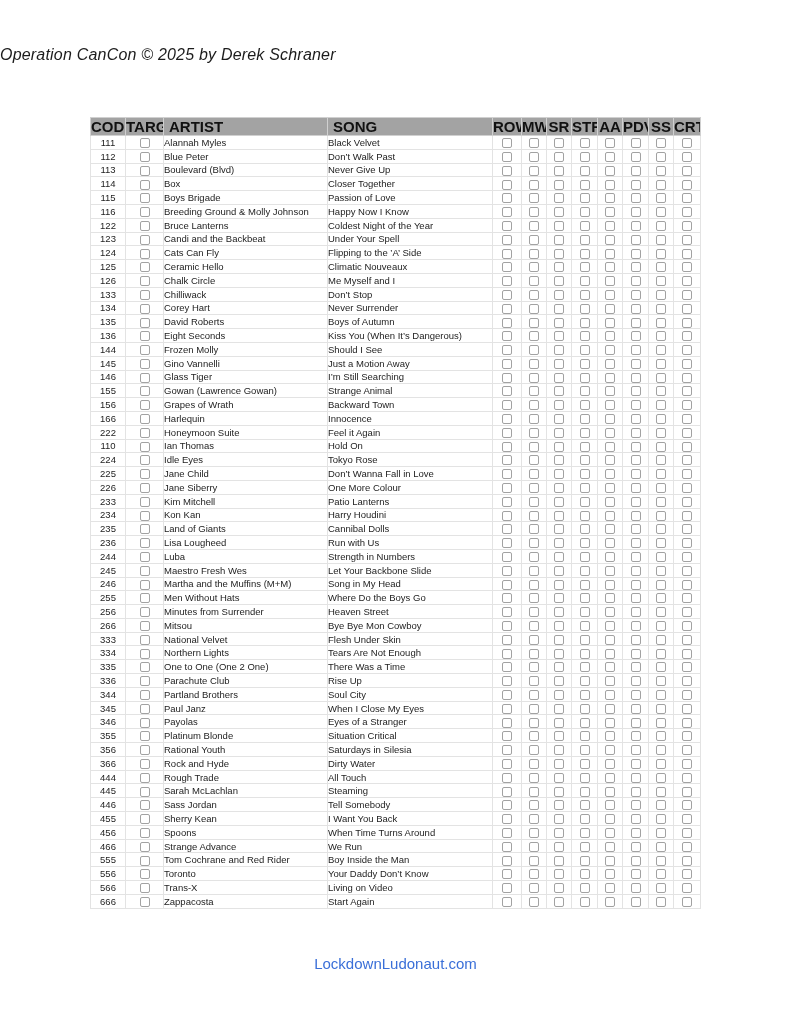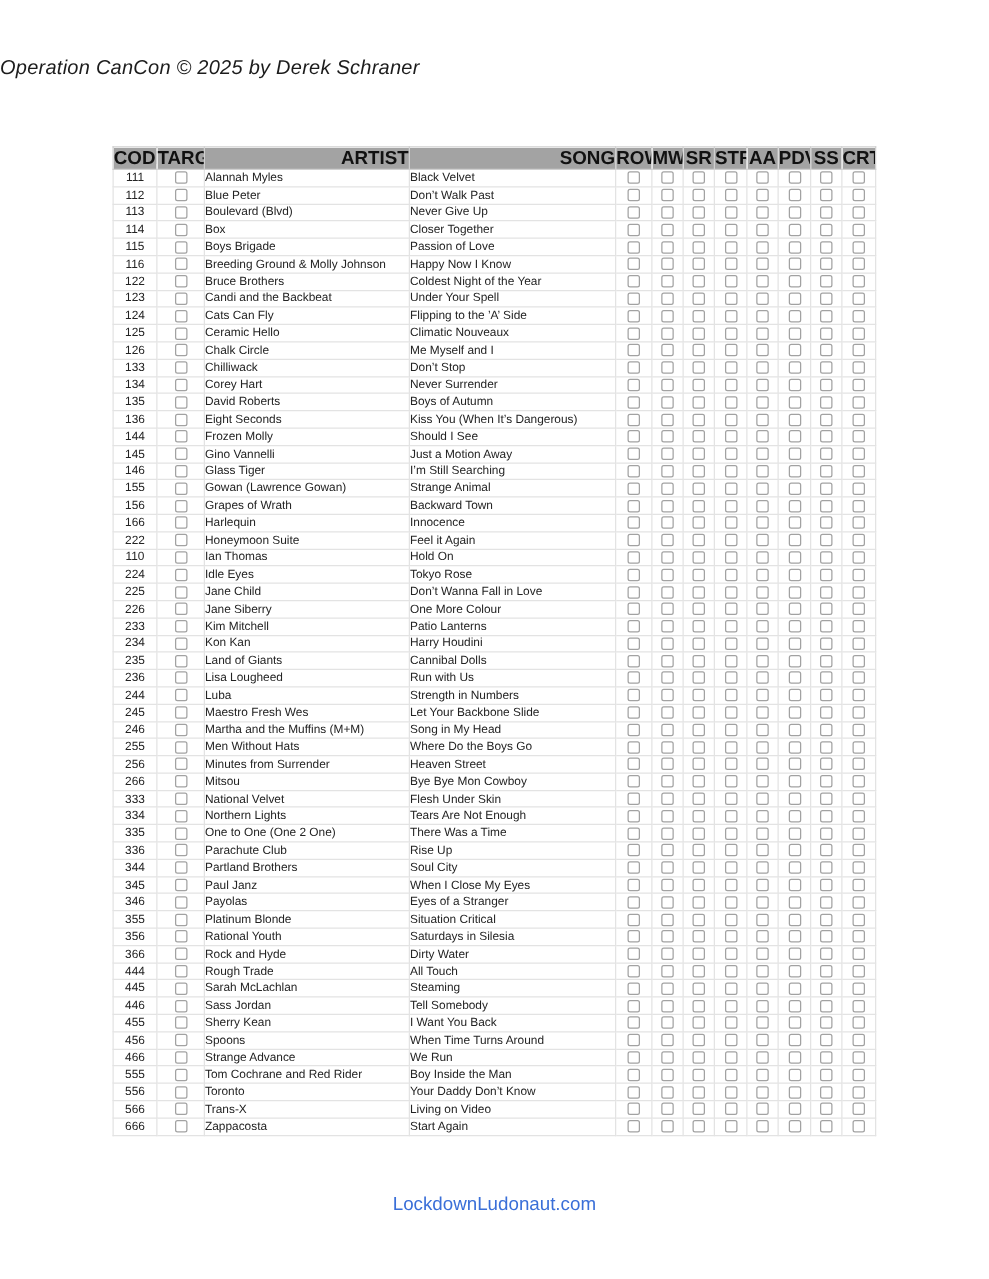--- a/index.html
+++ b/index.html
@@ -37,21 +37,21 @@
     font-size: 15px;
     font-weight: bold;
     color: #111111;
     height: 13px;
     padding: 0;
     border: 1px solid #d0d0d0;
     text-align: center;
     white-space: nowrap;
     overflow: hidden;
   }
-  table.songs th.left { text-align: right; padding-left: 5px; }
+  table.songs th.left { text-align: left; padding-left: 5px; }
   table.songs td {
     height: 12.8px;
     padding: 0;
     border: 1px solid #e3e3e3;
     font-size: 9.5px;
     color: #232323;
     white-space: nowrap;
     overflow: hidden;
     vertical-align: middle;
   }
@@ -202,21 +202,21 @@
             <td class="center"><span class="cb"></span></td>
             <td class="center"><span class="cb"></span></td>
             <td class="center"><span class="cb"></span></td>
             <td class="center"><span class="cb"></span></td>
             <td class="center"><span class="cb"></span></td>
             <td class="center"><span class="cb"></span></td>
           </tr>
           <tr>
             <td class="center">122</td>
             <td class="center"><span class="cb"></span></td>
-            <td class="left">Bruce Brothers</td>
+            <td class="left">Bruce Lanterns</td>
             <td class="left">Coldest Night of the Year</td>
             <td class="center"><span class="cb"></span></td>
             <td class="center"><span class="cb"></span></td>
             <td class="center"><span class="cb"></span></td>
             <td class="center"><span class="cb"></span></td>
             <td class="center"><span class="cb"></span></td>
             <td class="center"><span class="cb"></span></td>
             <td class="center"><span class="cb"></span></td>
             <td class="center"><span class="cb"></span></td>
           </tr>

